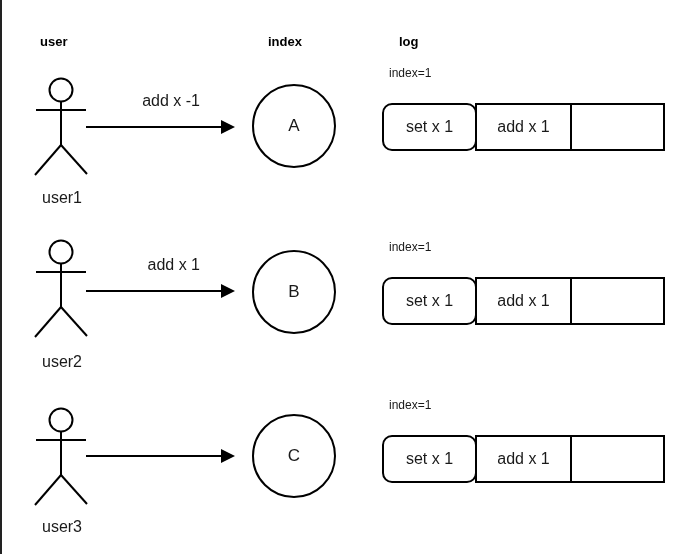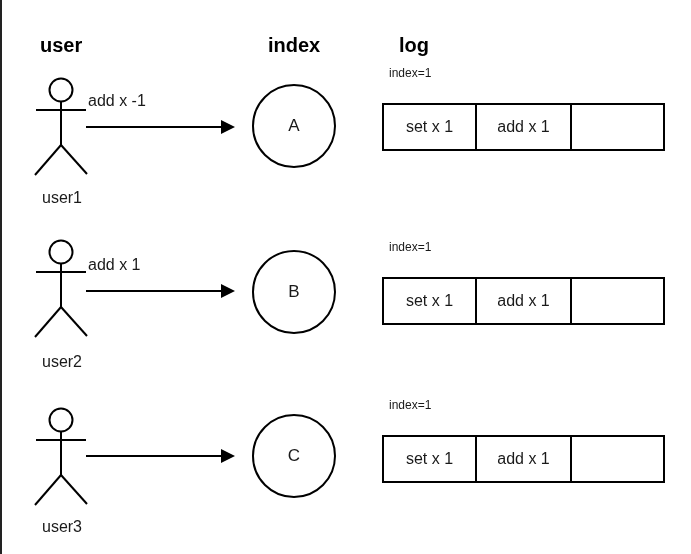--- a/index.html
+++ b/index.html
@@ -5,55 +5,55 @@
   html,body { margin:0; padding:0; background:#fff; }
   #canvas {
     position:relative; width:691px; height:554px; overflow:hidden;
     background:#ffffff; font-family:"Liberation Sans", sans-serif;
     color:#1a1a1a;
   }
   #canvas > * , .row > * { position:absolute; }
 
   .left-border { left:0; top:0; width:2px; height:554px; background:#222222; }
 
-  .col-header { font-size:20px; font-weight:700; color:#000; white-space:nowrap; }
+  .col-header { font-size:13px; font-weight:700; color:#000; white-space:nowrap; }
   .hdr-user { left:40px;  top:34px; }
   .hdr-node { left:268px; top:34px; }
   .hdr-log  { left:384px; top:34px;margin-left:15px; }
 
   .row { position:absolute; inset:0; pointer-events:none; }
 
   
   .row1 { --fig-top:77px;  --arrow-top:126px; --head-top:120px; --label-top:92px;  --user-top:189px; --circle-top:84px;  --index-top:66px;  --table-top:103px; }
   .row2 { --fig-top:239px; --arrow-top:290px; --head-top:284px; --label-top:256px; --user-top:353px; --circle-top:250px; --index-top:240px; --table-top:277px; }
   .row3 { --fig-top:407px; --arrow-top:455px; --head-top:449px; --label-top:424px; --user-top:518px; --circle-top:414px; --index-top:398px; --table-top:435px; }
 
   .fig { left:29px; top:var(--fig-top); width:64px; height:100px; }
   .fig * { stroke:#000; stroke-width:2; fill:none; }
 
   .user-label   { left:21px; top:var(--user-top); width:82px; text-align:center; font-size:16px; white-space:nowrap; }
-  .action-label { left:88px; top:var(--label-top); width:112px; text-align:left; font-size:16px; white-space:nowrap; }
+  .action-label { left:88px; top:var(--label-top); width:112px; text-align:right; font-size:16px; white-space:nowrap; }
 
   .arrow-line { left:86px; top:var(--arrow-top); width:137px; height:2px; background:#000; }
   .arrow-head { left:221px; top:var(--head-top); width:0; height:0;
                 border-left:14px solid #000; border-top:7px solid transparent; border-bottom:7px solid transparent; }
 
   .node-circle { left:252px; top:var(--circle-top); width:84px; height:84px; box-sizing:border-box;
                  border:2px solid #000; border-radius:50%;
                  display:flex; align-items:center; justify-content:center;
                  font-size:17px; color:#1a1a1a; background:#fff; }
 
   .index-label { left:389px; top:var(--index-top); font-size:12px; white-space:nowrap; }
 
   .log-table { left:382px; top:var(--table-top); width:283px; height:48px; display:flex; }
   .log-cell  { box-sizing:border-box; border:2px solid #000; background:#fff;
                display:flex; align-items:center; justify-content:center;
                font-size:16px; white-space:nowrap; }
   .log-cell + .log-cell { border-left-width:2px; margin-left:-2px; }
-  .log-cell.c1 { width:95px; }
+  .log-cell.c1 { width:95px;border-radius:10px; }
   .log-cell.c2 { width:97px; }
   .log-cell.c3 { width:95px; }
 </style>
 </head>
 <body>
 
 <div id="canvas">
   <div class="left-border"></div>
 
   <div class="col-header hdr-user">user</div>

